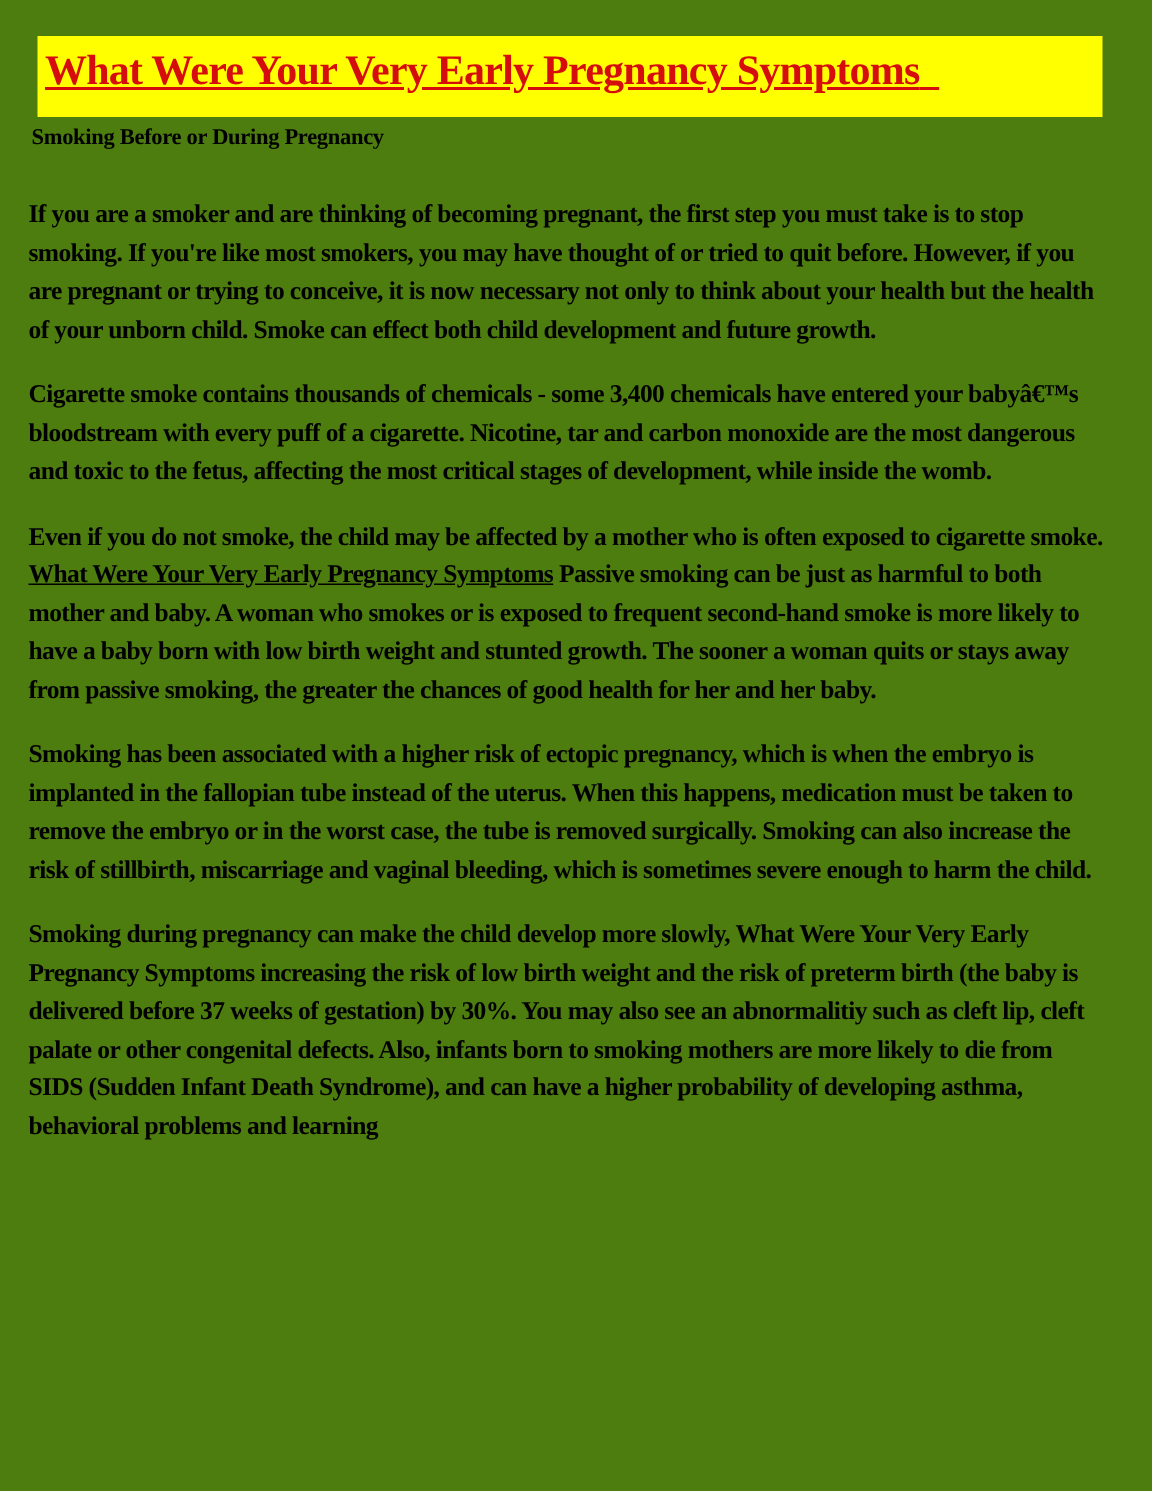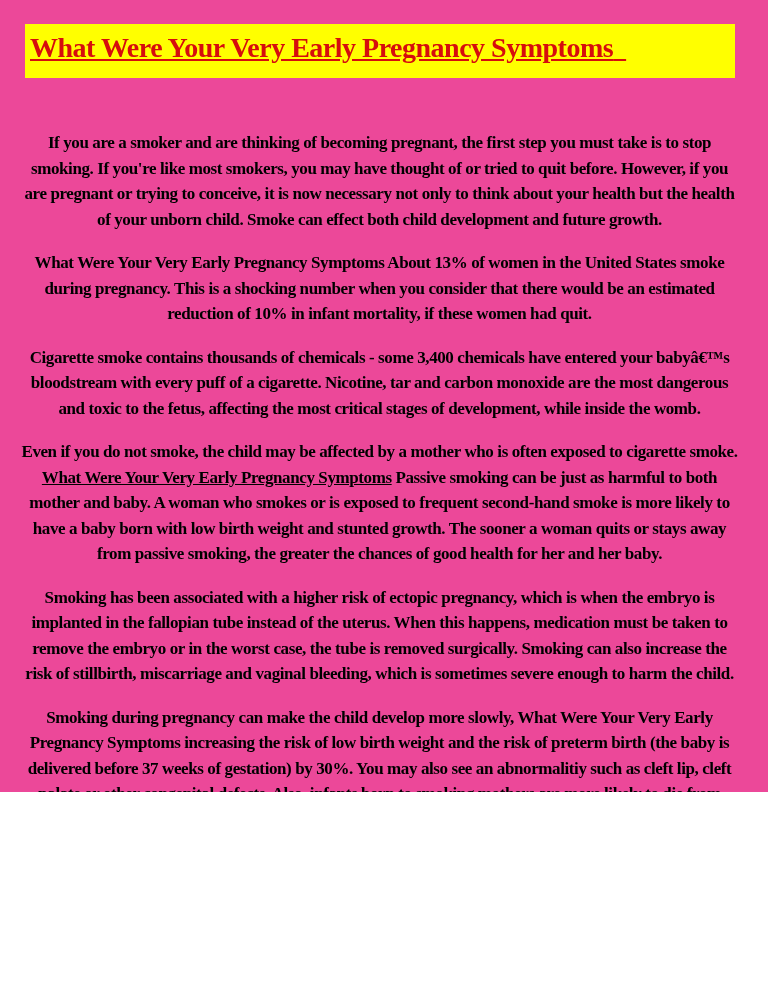--- a/index.html
+++ b/index.html
@@ -3,22 +3,22 @@
 <meta charset="utf-8">
 <style>
   html, body {
     margin: 0;
     padding: 0;
     background: #ffffff;
   }
   .page {
     position: relative;
     width: 768px;
-    height: 792px;
-    background: #ec4899;
+    height: 994px;
+    background: #4d7c0f;
     overflow: hidden;
     font-family: "Liberation Serif", "DejaVu Serif", serif;
     color: #000000;
   }
   .banner {
     position: absolute;
     left: 25px;
     top: 24px;
     width: 710px;
     height: 54px;
@@ -49,46 +49,46 @@
   }
   .article {
     position: absolute;
     left: 19px;
     top: 130px;
     width: 721px;
     font-size: 17px;
     font-weight: bold;
     line-height: 25.5px;
     letter-spacing: -0.4px;
-    text-align: center;
+    text-align: left;
   }
   .article p {
     margin: 0 0 18px 0;
   }
   .inline-link {
     color: #000000;
     text-decoration: underline;
     cursor: pointer;
   }
 </style>
 </head>
 <body>
 
 <div class="page">
 
   <div class="banner">
     <a class="banner-title">What Were Your Very Early Pregnancy Symptoms</a>
   </div>
 
+  <div class="subtitle">Smoking Before or During Pregnancy</div>
 
   <div class="article">
 
     <p>If you are a smoker and are thinking of becoming pregnant, the first step you must take is to stop smoking. If you're like most smokers, you may have thought of or tried to quit before. However, if you are pregnant or trying to conceive, it is now necessary not only to think about your health but the health of your unborn child. Smoke can effect both child development and future growth.</p>
 
-    <p>What Were Your Very Early Pregnancy Symptoms About 13% of women in the United States smoke during pregnancy. This is a shocking number when you consider that there would be an estimated reduction of 10% in infant mortality, if these women had quit.</p>
 
     <p>Cigarette smoke contains thousands of chemicals - some 3,400 chemicals have entered your babyâ€™s bloodstream with every puff of a cigarette. Nicotine, tar and carbon monoxide are the most dangerous and toxic to the fetus, affecting the most critical stages of development, while inside the womb.</p>
 
     <p><span>Even if you do not smoke, the child may be affected by a mother who is often exposed to cigarette smoke. </span><a class="inline-link">What Were Your Very Early Pregnancy Symptoms</a><span> Passive smoking can be just as harmful to both mother and baby. A woman who smokes or is exposed to frequent second-hand smoke is more likely to have a baby born with low birth weight and stunted growth. The sooner a woman quits or stays away from passive smoking, the greater the chances of good health for her and her baby.</span></p>
 
     <p>Smoking has been associated with a higher risk of ectopic pregnancy, which is when the embryo is implanted in the fallopian tube instead of the uterus. When this happens, medication must be taken to remove the embryo or in the worst case, the tube is removed surgically. Smoking can also increase the risk of stillbirth, miscarriage and vaginal bleeding, which is sometimes severe enough to harm the child.</p>
 
     <p>Smoking during pregnancy can make the child develop more slowly, What Were Your Very Early Pregnancy Symptoms increasing the risk of low birth weight and the risk of preterm birth (the baby is delivered before 37 weeks of gestation) by 30%. You may also see an abnormalitiy such as cleft lip, cleft palate or other congenital defects. Also, infants born to smoking mothers are more likely to die from SIDS (Sudden Infant Death Syndrome), and can have a higher probability of developing asthma, behavioral problems and learning</p>
 
   </div>

